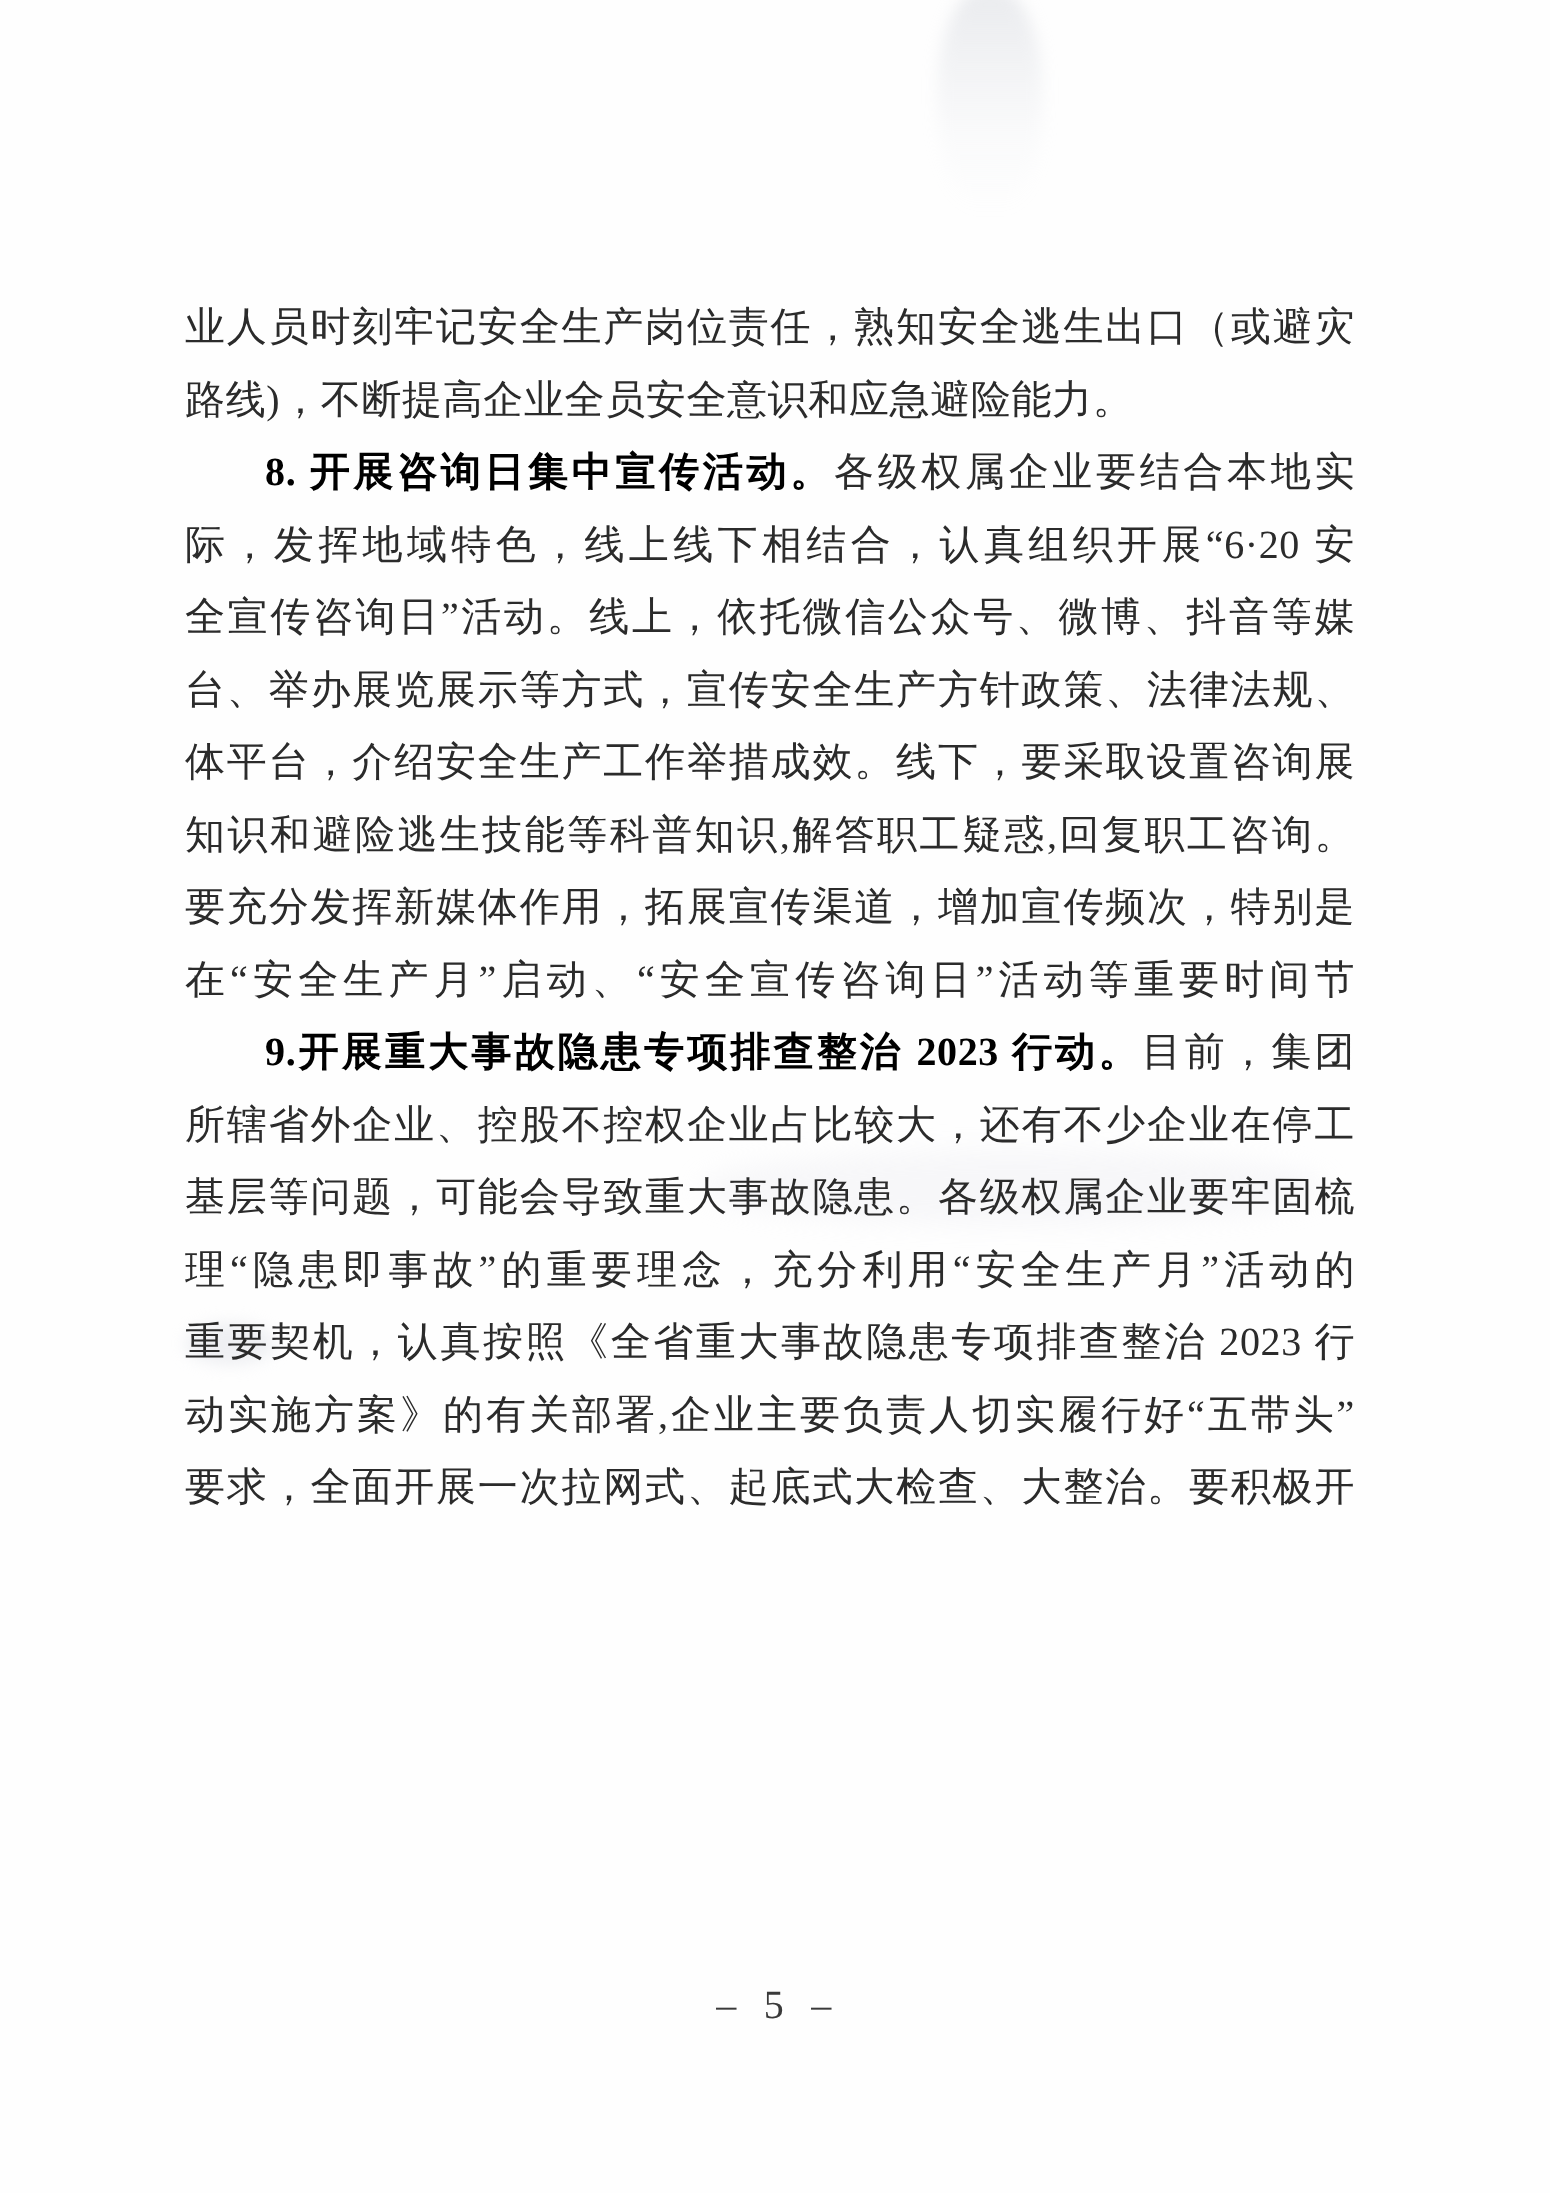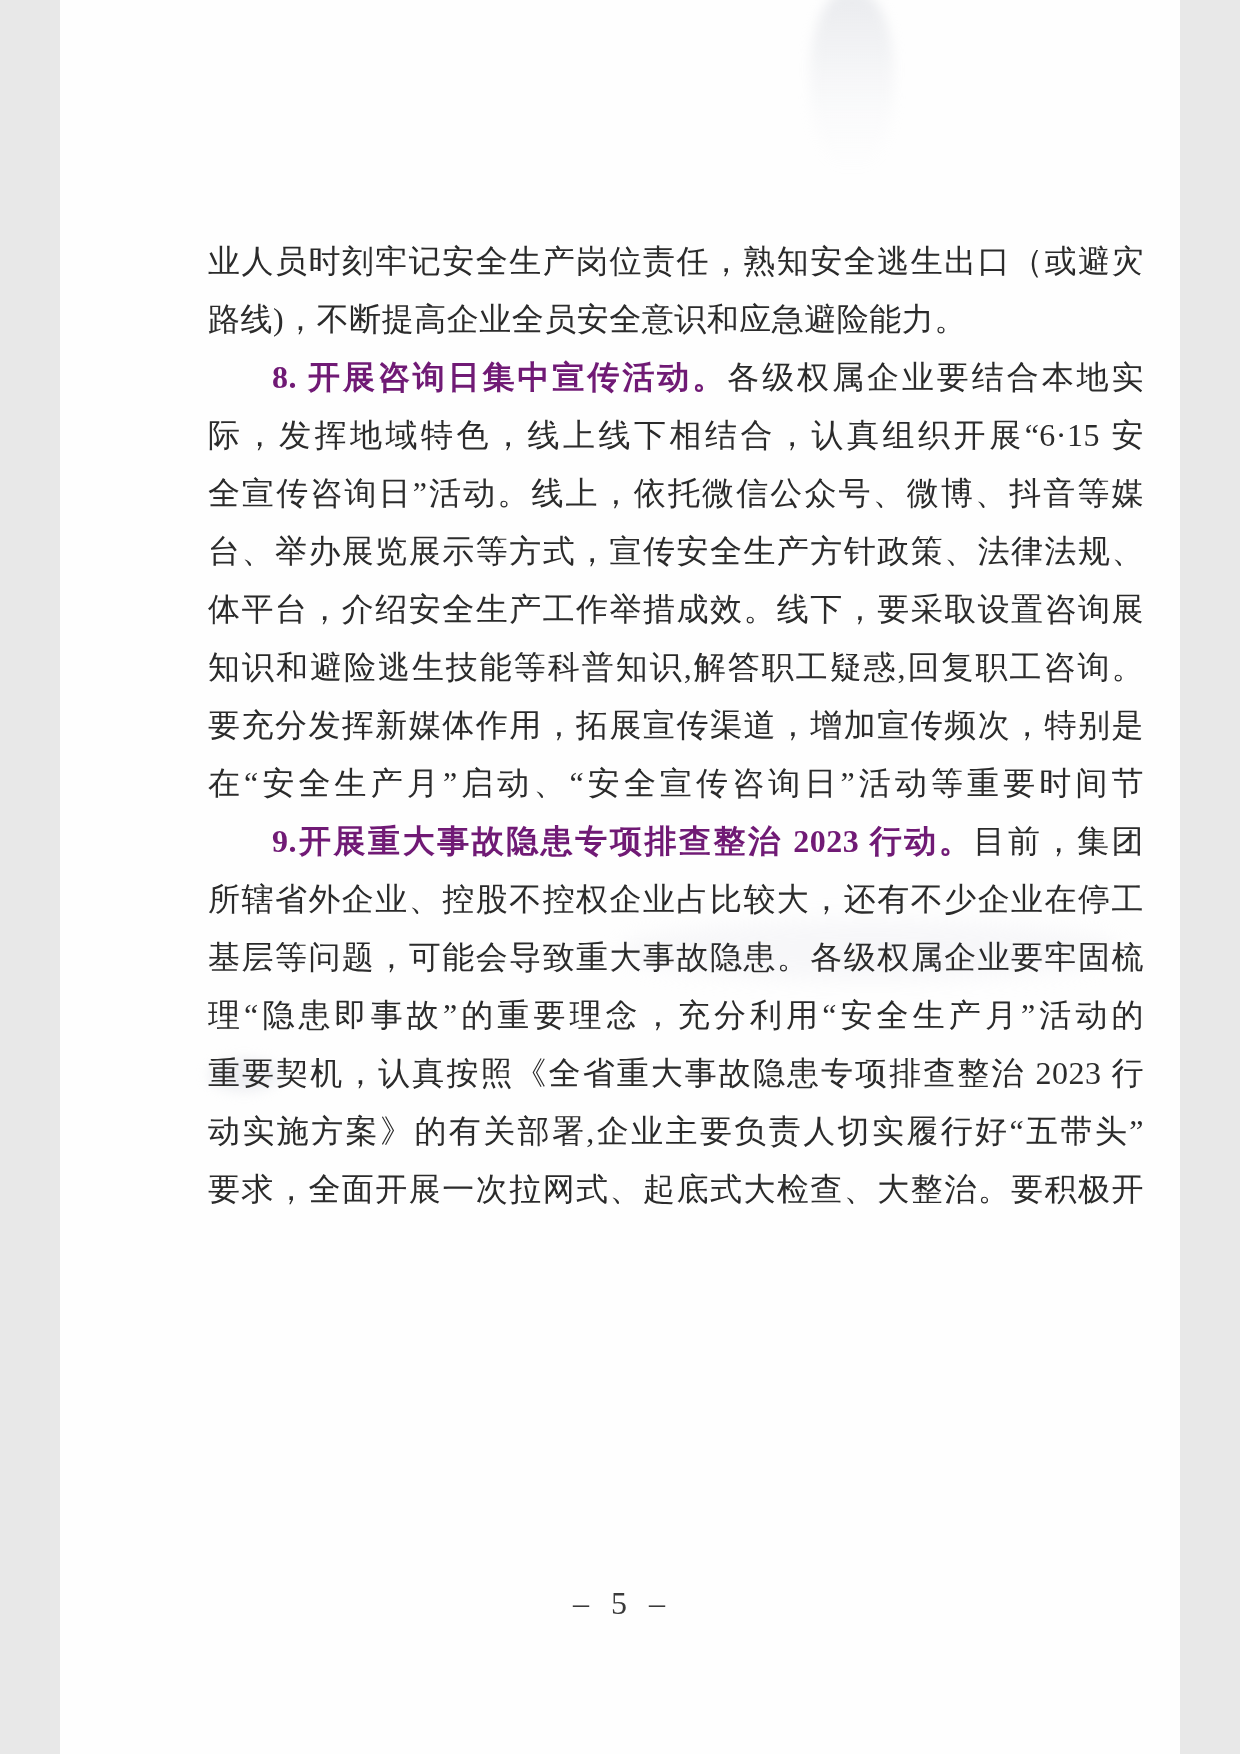--- a/index.html
+++ b/index.html
@@ -2,21 +2,21 @@
 <html><head>
 <meta charset="utf-8">
 <style>
   html, body {
     margin: 0;
     padding: 0;
     background: #e8e8e8;
   }
   .page {
     position: relative;
-    width: 1120px;
+    width: 1240px;
     height: 1754px;
     margin: 0 auto;
     background: #fefefe;
     overflow: hidden;
     font-family: "Liberation Serif", "DejaVu Serif", serif;
   }
   
   .artifact {
     position: absolute;
     pointer-events: none;
@@ -60,21 +60,21 @@
   }
   .line.indent {
     text-indent: 64px;
   }
   .line.kaiti {
     
     letter-spacing: 2px;
   }
   .seg.bold {
     font-weight: bold;
-    color: #701a75;
+    color: #000000;
   }
   .page-number {
     position: absolute;
     left: 0;
     right: 0;
     top: 1585px;
     text-align: center;
     font-size: 32px;
     color: #3a3a3a;
     word-spacing: 10px;
@@ -86,21 +86,21 @@
 
 <div class="page">
   <div class="artifact artifact-top"></div>
   <div class="artifact artifact-left"></div>
   <div class="artifact artifact-mid"></div>
 
   <div class="text-block">
       <div class="line"><span class="seg">业人员时刻牢记安全生产岗位责任，熟知安全逃生出口（或避灾</span></div>
       <div class="line lastline"><span class="seg">路线)，不断提高企业全员安全意识和应急避险能力。</span></div>
       <div class="line indent"><span class="seg bold">8. 开展咨询日集中宣传活动。</span><span class="seg">各级权属企业要结合本地实</span></div>
-      <div class="line"><span class="seg">际，发挥地域特色，线上线下相结合，认真组织开展“6·15 安</span></div>
+      <div class="line"><span class="seg">际，发挥地域特色，线上线下相结合，认真组织开展“6·20 安</span></div>
       <div class="line"><span class="seg">全宣传咨询日”活动。线上，依托微信公众号、微博、抖音等媒</span></div>
       <div class="line"><span class="seg">台、举办展览展示等方式，宣传安全生产方针政策、法律法规、</span></div>
       <div class="line"><span class="seg">体平台，介绍安全生产工作举措成效。线下，要采取设置咨询展</span></div>
       <div class="line"><span class="seg">知识和避险逃生技能等科普知识,解答职工疑惑,回复职工咨询。</span></div>
       <div class="line"><span class="seg">要充分发挥新媒体作用，拓展宣传渠道，增加宣传频次，特别是</span></div>
       <div class="line"><span class="seg">在“安全生产月”启动、“安全宣传咨询日”活动等重要时间节</span></div>
       <div class="line indent"><span class="seg bold">9.开展重大事故隐患专项排查整治 2023 行动。</span><span class="seg">目前，集团</span></div>
       <div class="line"><span class="seg">所辖省外企业、控股不控权企业占比较大，还有不少企业在停工</span></div>
       <div class="line"><span class="seg">基层等问题，可能会导致重大事故隐患。各级权属企业要牢固梳</span></div>
       <div class="line"><span class="seg">理“隐患即事故”的重要理念，充分利用“安全生产月”活动的</span></div>

